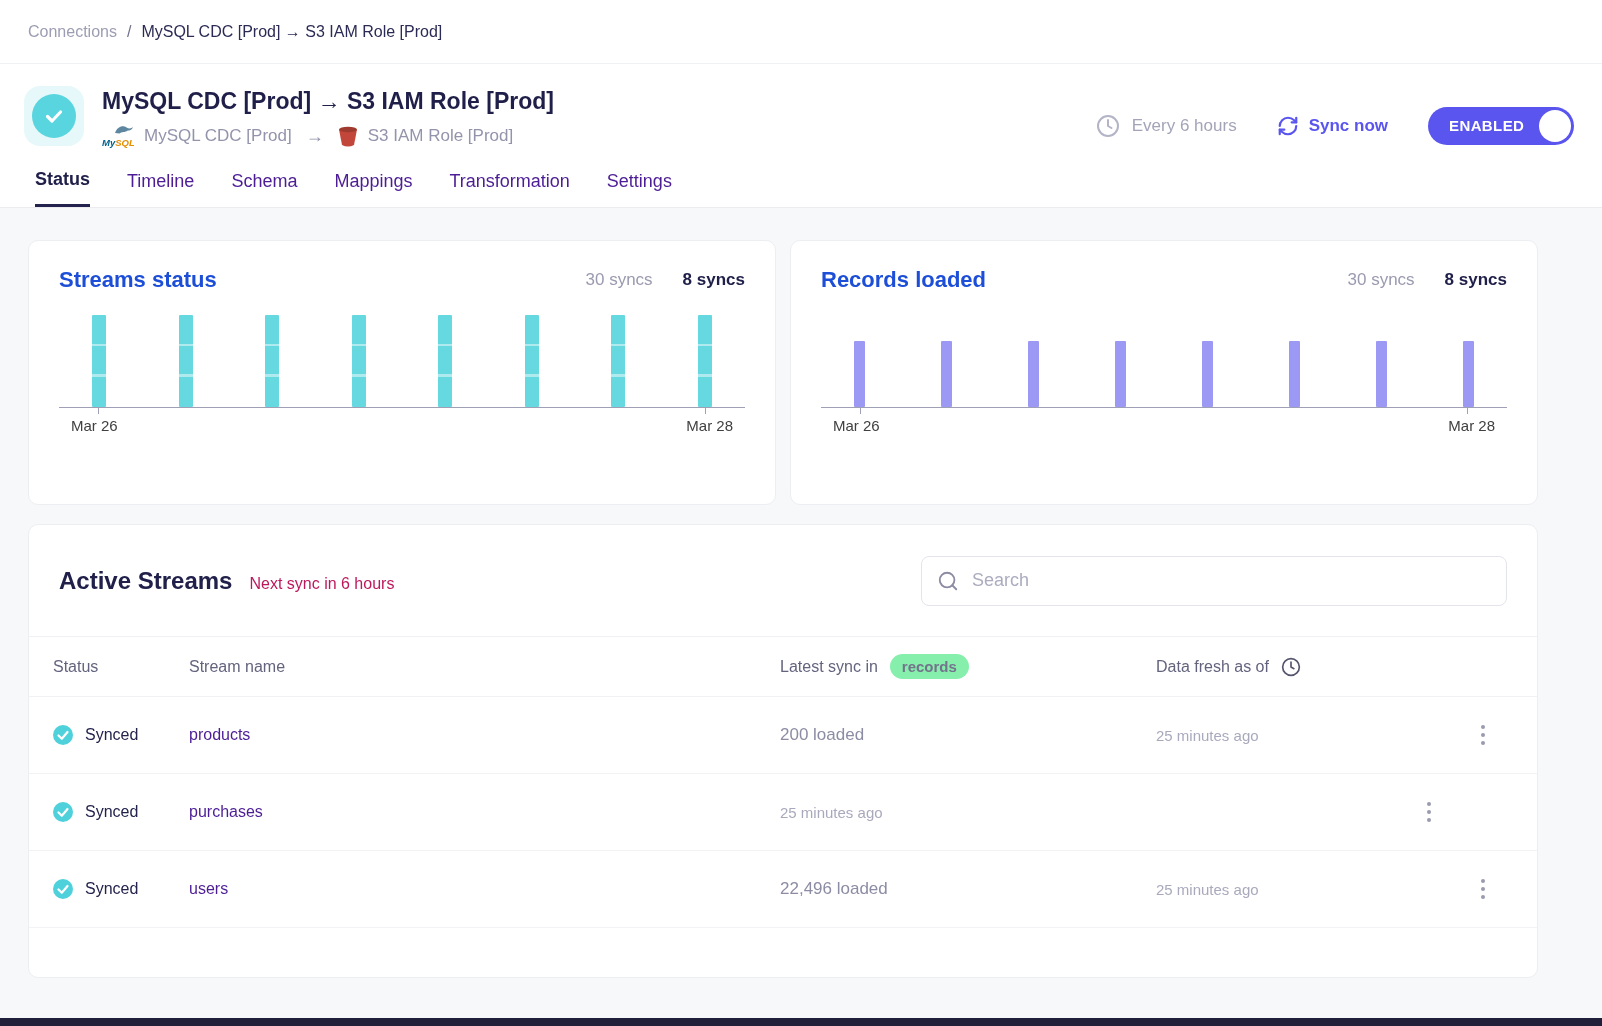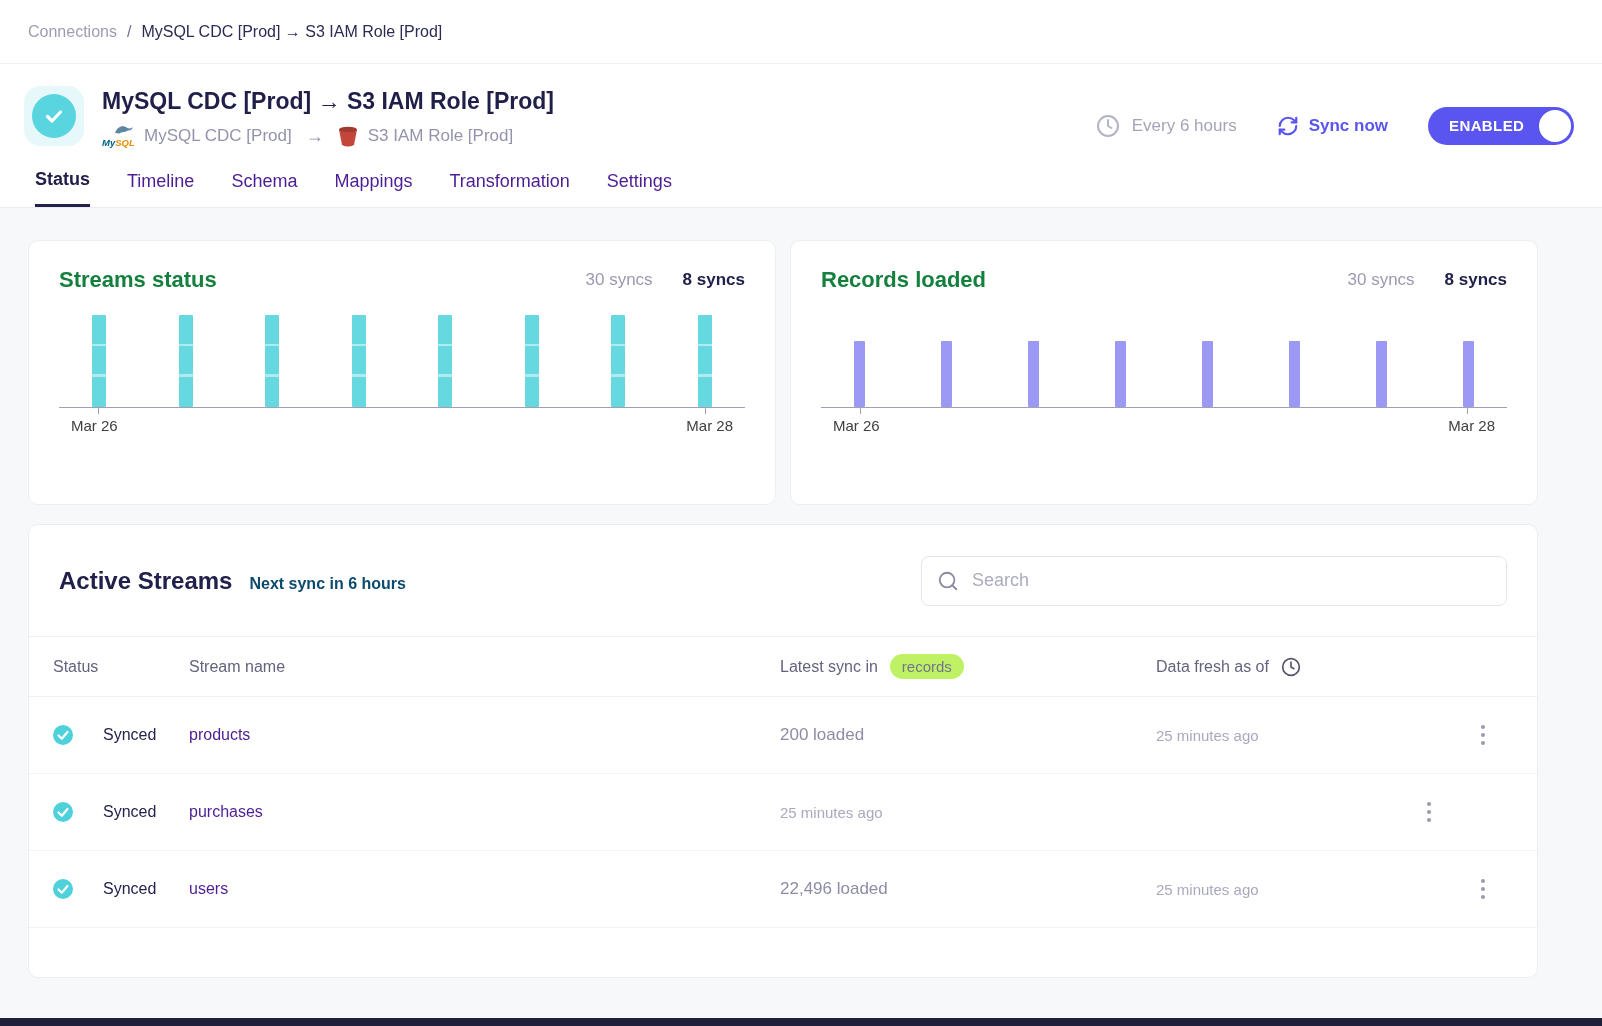--- a/index.html
+++ b/index.html
@@ -51,21 +51,21 @@
   .tab.active { color: #20204a; font-weight: 700; border-bottom: 3px solid #23234d; }
 
   
   .content { padding: 32px 64px 0 28px; }
   .cards-row { display: flex; gap: 14px; }
   .card {
     background: #fff; border: 1px solid #eceef2; border-radius: 10px;
     padding: 26px 30px; flex: 1; height: 265px;
   }
   .card-head { display: flex; justify-content: space-between; align-items: center; }
-  .card-title { font-size: 22px; font-weight: 700; color: #15803d; }
+  .card-title { font-size: 22px; font-weight: 700; color: #1d4ed8; }
   .legend { display: flex; align-items: flex-start; gap: 30px; font-size: 17px; }
   .legend .total { color: #9a9ab0; cursor: pointer; }
   .legend .shown { color: #20204a; font-weight: 700; cursor: pointer; }
 
   .chart { margin-top: 22px; }
   .bars { display: flex; justify-content: space-between; align-items: flex-end; height: 92px; padding: 0 33px; }
   .bar { border-radius: 1px; }
   .chart-0 .bar { width: 14px; }
   .chart-1 .bar { width: 11px; }
   .bar.segmented {
@@ -76,31 +76,31 @@
   .axis { height: 1px; background: #9fa0b5; }
   .tick { position: absolute; top: 1px; width: 1px; height: 6px; background: #9fa0b5; }
   .tick.l { left: 39px; } .tick.r { right: 39px; }
   .xlabels { display: flex; justify-content: space-between; padding: 9px 12px 0; color: #404040; font-size: 15px; }
 
   
   .stream-card { margin-top: 19px; background: #fff; border: 1px solid #eceef2; border-radius: 10px; height: 454px; overflow: hidden; }
   .stream-head { height: 112px; display: flex; justify-content: space-between; align-items: center; padding: 0 30px; border-bottom: 1px solid #f1f1f5; }
   .stream-title-wrap { display: flex; align-items: baseline; gap: 17px; }
   .stream-title { font-size: 24px; font-weight: 700; color: #20204a; }
-  .next-sync { font-size: 16px; font-weight: 700; color: #0c4a6e; }
+  .next-sync { font-size: 16px; font-weight: 400; color: #be185d; }
   .search { width: 586px; height: 50px; border: 1px solid #e3e4ec; border-radius: 8px; display: flex; align-items: center; gap: 13px; padding: 0 15px; }
   .search input { border: none; outline: none; flex: 1; font-size: 18px; font-family: inherit; color: #3b3b60; }
   .search input::placeholder { color: #abacbf; }
 
   .thead, .trow { display: grid; grid-template-columns: 136px 591px 376px 303px 1fr; align-items: center; padding: 0 24px; }
   .thead { height: 60px; color: #63637e; font-size: 16px; border-bottom: 1px solid #f1f1f5; }
   .th-flex { display: flex; align-items: center; gap: 12px; }
-  .badge { background: #bef264; color: #73738c; border-radius: 14px; padding: 4px 12px; font-size: 15px; }
+  .badge { background: #86efac; color: #73738c; border-radius: 14px; padding: 4px 12px; font-size: 15px; font-weight: bold; }
   .trow { height: 77px; border-bottom: 1px solid #f3f3f7; font-size: 16px; cursor: pointer; }
-  .status-cell { display: flex; align-items: center; gap: 30px; color: #23234d; }
+  .status-cell { display: flex; align-items: center; gap: 12px; color: #23234d; }
   .stream-name { color: #4c1d95; }
   .loaded { color: #8c8ca4; font-size: 17px; }
   .fresh { color: #a9a9bd; font-size: 15px; }
   .kebab { justify-self: end; margin-right: 22px; display: flex; flex-direction: column; gap: 4px; padding: 6px; cursor: pointer; background: none; border: none; }
   .kebab span { width: 4px; height: 4px; border-radius: 50%; background: #9a9ab0; }
 
   .bottom-strip { position: absolute; left: 0; right: 0; bottom: 0; height: 8px; background: #20203a; }
 </style>
 </head>
 <body>

